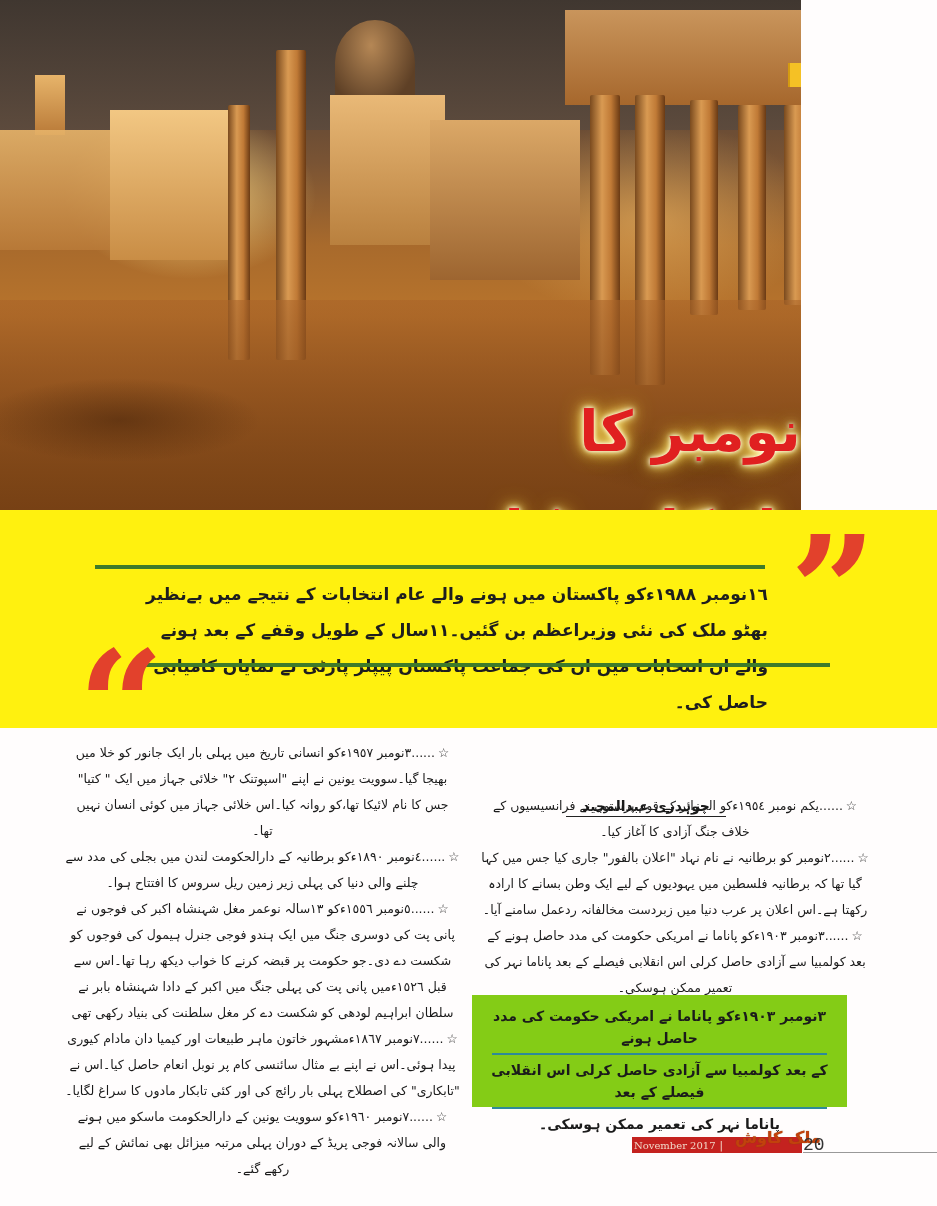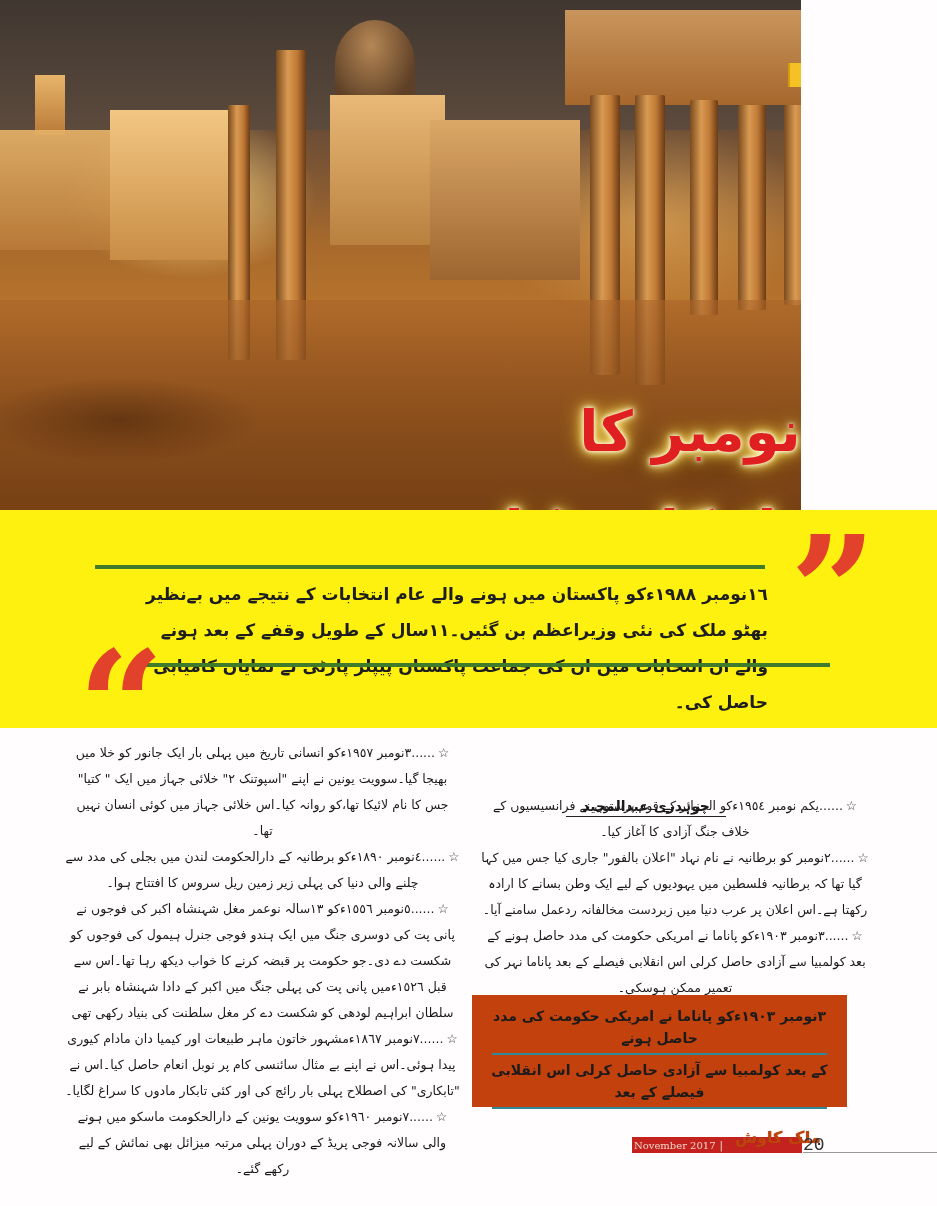--- a/index.html
+++ b/index.html
@@ -51,21 +51,21 @@
 
   
   .byline { position: absolute; left: 566px; top: 755px; width: 160px; text-align: center; direction: rtl;
     font-size: 14px; font-weight: bold; border-bottom: 1.5px solid #222; padding-bottom: 2px; margin-top: 43px; }
   .column { position: absolute; direction: rtl; text-align: center; font-size: 12.5px; line-height: 26px; color: #1b1b1b; }
   .column.right { left: 480px; top: 793px; width: 390px; }
   .column.left  { left: 65px;  top: 740px; width: 395px; }
   .entry { margin: 0; }
   .star { color: #333; margin-left: 3px; }
 
-  .pullquote { position: absolute; left: 472px; top: 995px; width: 375px; height: 112px; background: #c2410c;
+  .pullquote { position: absolute; left: 472px; top: 995px; width: 375px; height: 112px; background: #84cc16;
     direction: rtl; text-align: center; padding-top: 10px; }
   .pq-line { font-size: 14px; font-weight: bold; line-height: 22px; color: #1b1b1b; }
   .pq-rule { height: 2px; background: #2e8a99; margin: 4px 20px 4px 20px; }
 
   
   .footer-bar { position: absolute; left: 632px; top: 1137px; width: 170px; height: 16px; background: #c4221f;
     display: flex; align-items: center; }
   .footer-date { font-family: "DejaVu Serif", serif; color: #f2d7c8; font-size: 10px; padding-left: 2px; }
   .footer-sep { color: #f2d7c8; font-size: 10.5px; margin-left: 4px; }
   .footer-logo { position: absolute; left: 735px; top: 1128px; font-weight: bold; color: #c2410c; font-size: 16px;
@@ -118,20 +118,21 @@
   <p class="entry"><span class="star">☆</span><span>......یکم نومبر ١٩٥٤ءکو الجزائر کے قوم پرستوں نے فرانسیسیوں کے خلاف جنگ آزادی کا آغاز کیا۔</span></p>
   <p class="entry"><span class="star">☆</span><span>......٢نومبر کو برطانیہ نے نام نہاد "اعلان بالفور" جاری کیا جس میں کہا گیا تھا کہ برطانیہ فلسطین میں یہودیوں کے لیے ایک وطن بسانے کا ارادہ رکھتا ہے۔اس اعلان پر عرب دنیا میں زبردست مخالفانہ ردعمل سامنے آیا۔</span></p>
   <p class="entry"><span class="star">☆</span><span>......٣نومبر ١٩٠٣ءکو پاناما نے امریکی حکومت کی مدد حاصل ہونے کے بعد کولمبیا سے آزادی حاصل کرلی اس انقلابی فیصلے کے بعد پاناما نہر کی تعمیر ممکن ہوسکی۔</span></p>
 </div>
 
 <div class="pullquote">
   <div class="pq-line">٣نومبر ١٩٠٣ءکو پاناما نے امریکی حکومت کی مدد حاصل ہونے</div>
   <div class="pq-rule"></div>
   <div class="pq-line">کے بعد کولمبیا سے آزادی حاصل کرلی اس انقلابی فیصلے کے بعد</div>
   <div class="pq-rule"></div>
+  <div class="pq-line">پاناما نہر کی تعمیر ممکن ہوسکی۔</div>
 </div>
 
 <div class="column left">
   <p class="entry"><span class="star">☆</span><span>......٣نومبر ١٩٥٧ءکو انسانی تاریخ میں پہلی بار ایک جانور کو خلا میں بھیجا گیا۔سوویت یونین نے اپنے "اسپوتنک ٢" خلائی جہاز میں ایک " کتیا" جس کا نام لائیکا تھا،کو روانہ کیا۔اس خلائی جہاز میں کوئی انسان نہیں تھا۔</span></p>
   <p class="entry"><span class="star">☆</span><span>......٤نومبر ١٨٩٠ءکو برطانیہ کے دارالحکومت لندن میں بجلی کی مدد سے چلنے والی دنیا کی پہلی زیر زمین ریل سروس کا افتتاح ہوا۔</span></p>
   <p class="entry"><span class="star">☆</span><span>......٥نومبر ١٥٥٦ءکو ١٣سالہ نوعمر مغل شہنشاہ اکبر کی فوجوں نے پانی پت کی دوسری جنگ میں ایک ہندو فوجی جنرل ہیمول کی فوجوں کو شکست دے دی۔جو حکومت پر قبضہ کرنے کا خواب دیکھ رہا تھا۔اس سے قبل ١٥٢٦ءمیں پانی پت کی پہلی جنگ میں اکبر کے دادا شہنشاہ بابر نے سلطان ابراہیم لودھی کو شکست دے کر مغل سلطنت کی بنیاد رکھی تھی</span></p>
   <p class="entry"><span class="star">☆</span><span>......٧نومبر ١٨٦٧ءمشہور خاتون ماہر طبیعات اور کیمیا دان مادام کیوری پیدا ہوئی۔اس نے اپنے بے مثال سائنسی کام پر نوبل انعام حاصل کیا۔اس نے "تابکاری" کی اصطلاح پہلی بار رائج کی اور کئی تابکار مادوں کا سراغ لگایا۔</span></p>
   <p class="entry"><span class="star">☆</span><span>......٧نومبر ١٩٦٠ءکو سوویت یونین کے دارالحکومت ماسکو میں ہونے والی سالانہ فوجی پریڈ کے دوران پہلی مرتبہ میزائل بھی نمائش کے لیے رکھے گئے۔</span></p>
 </div>
 

